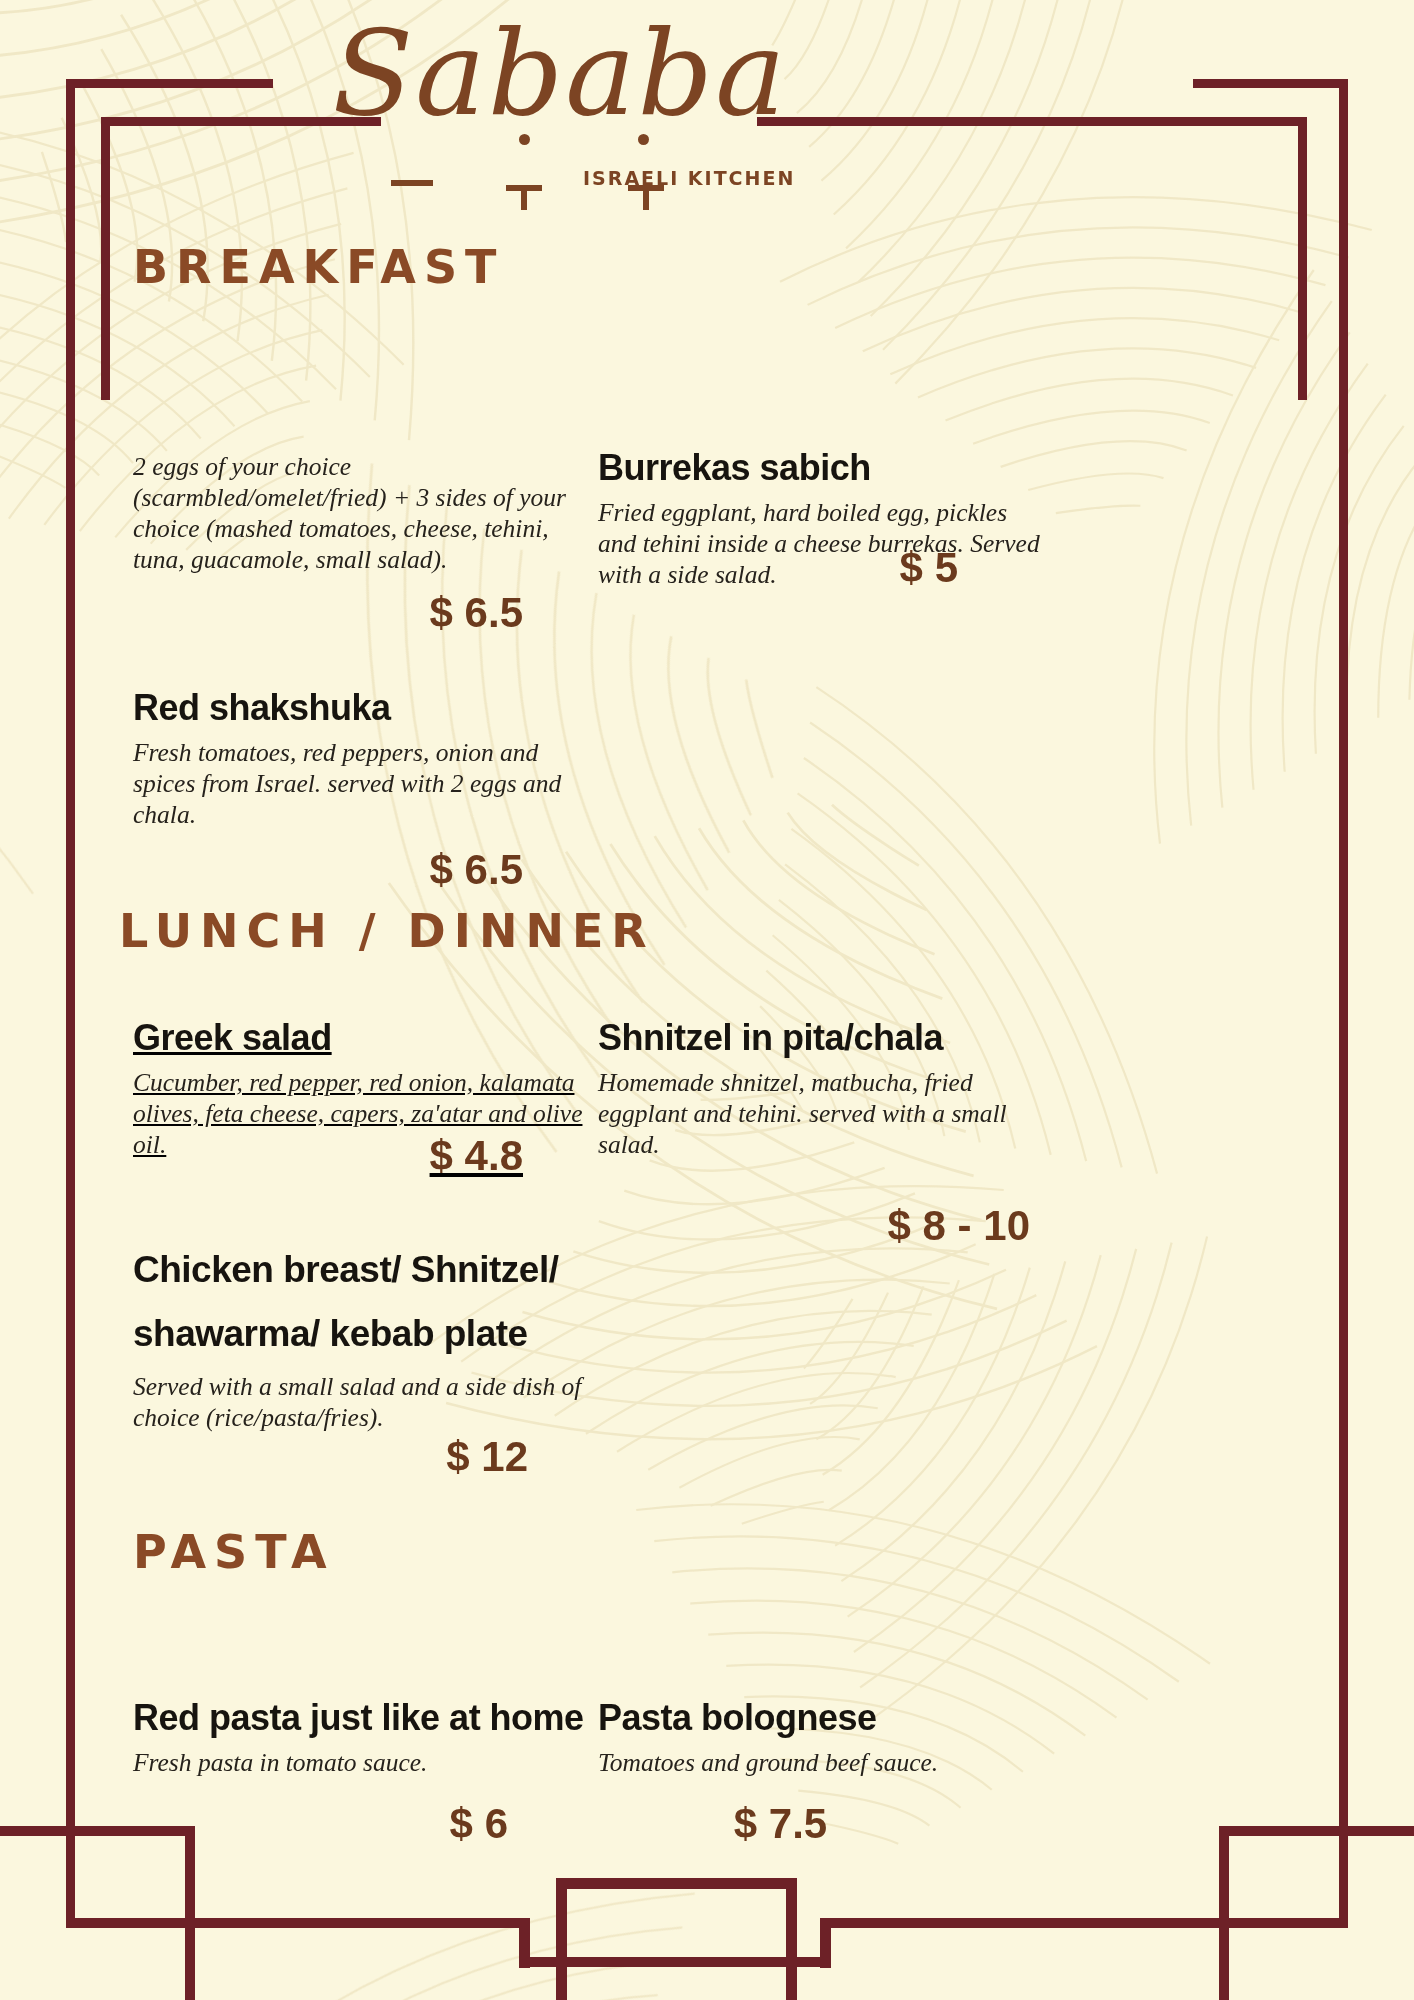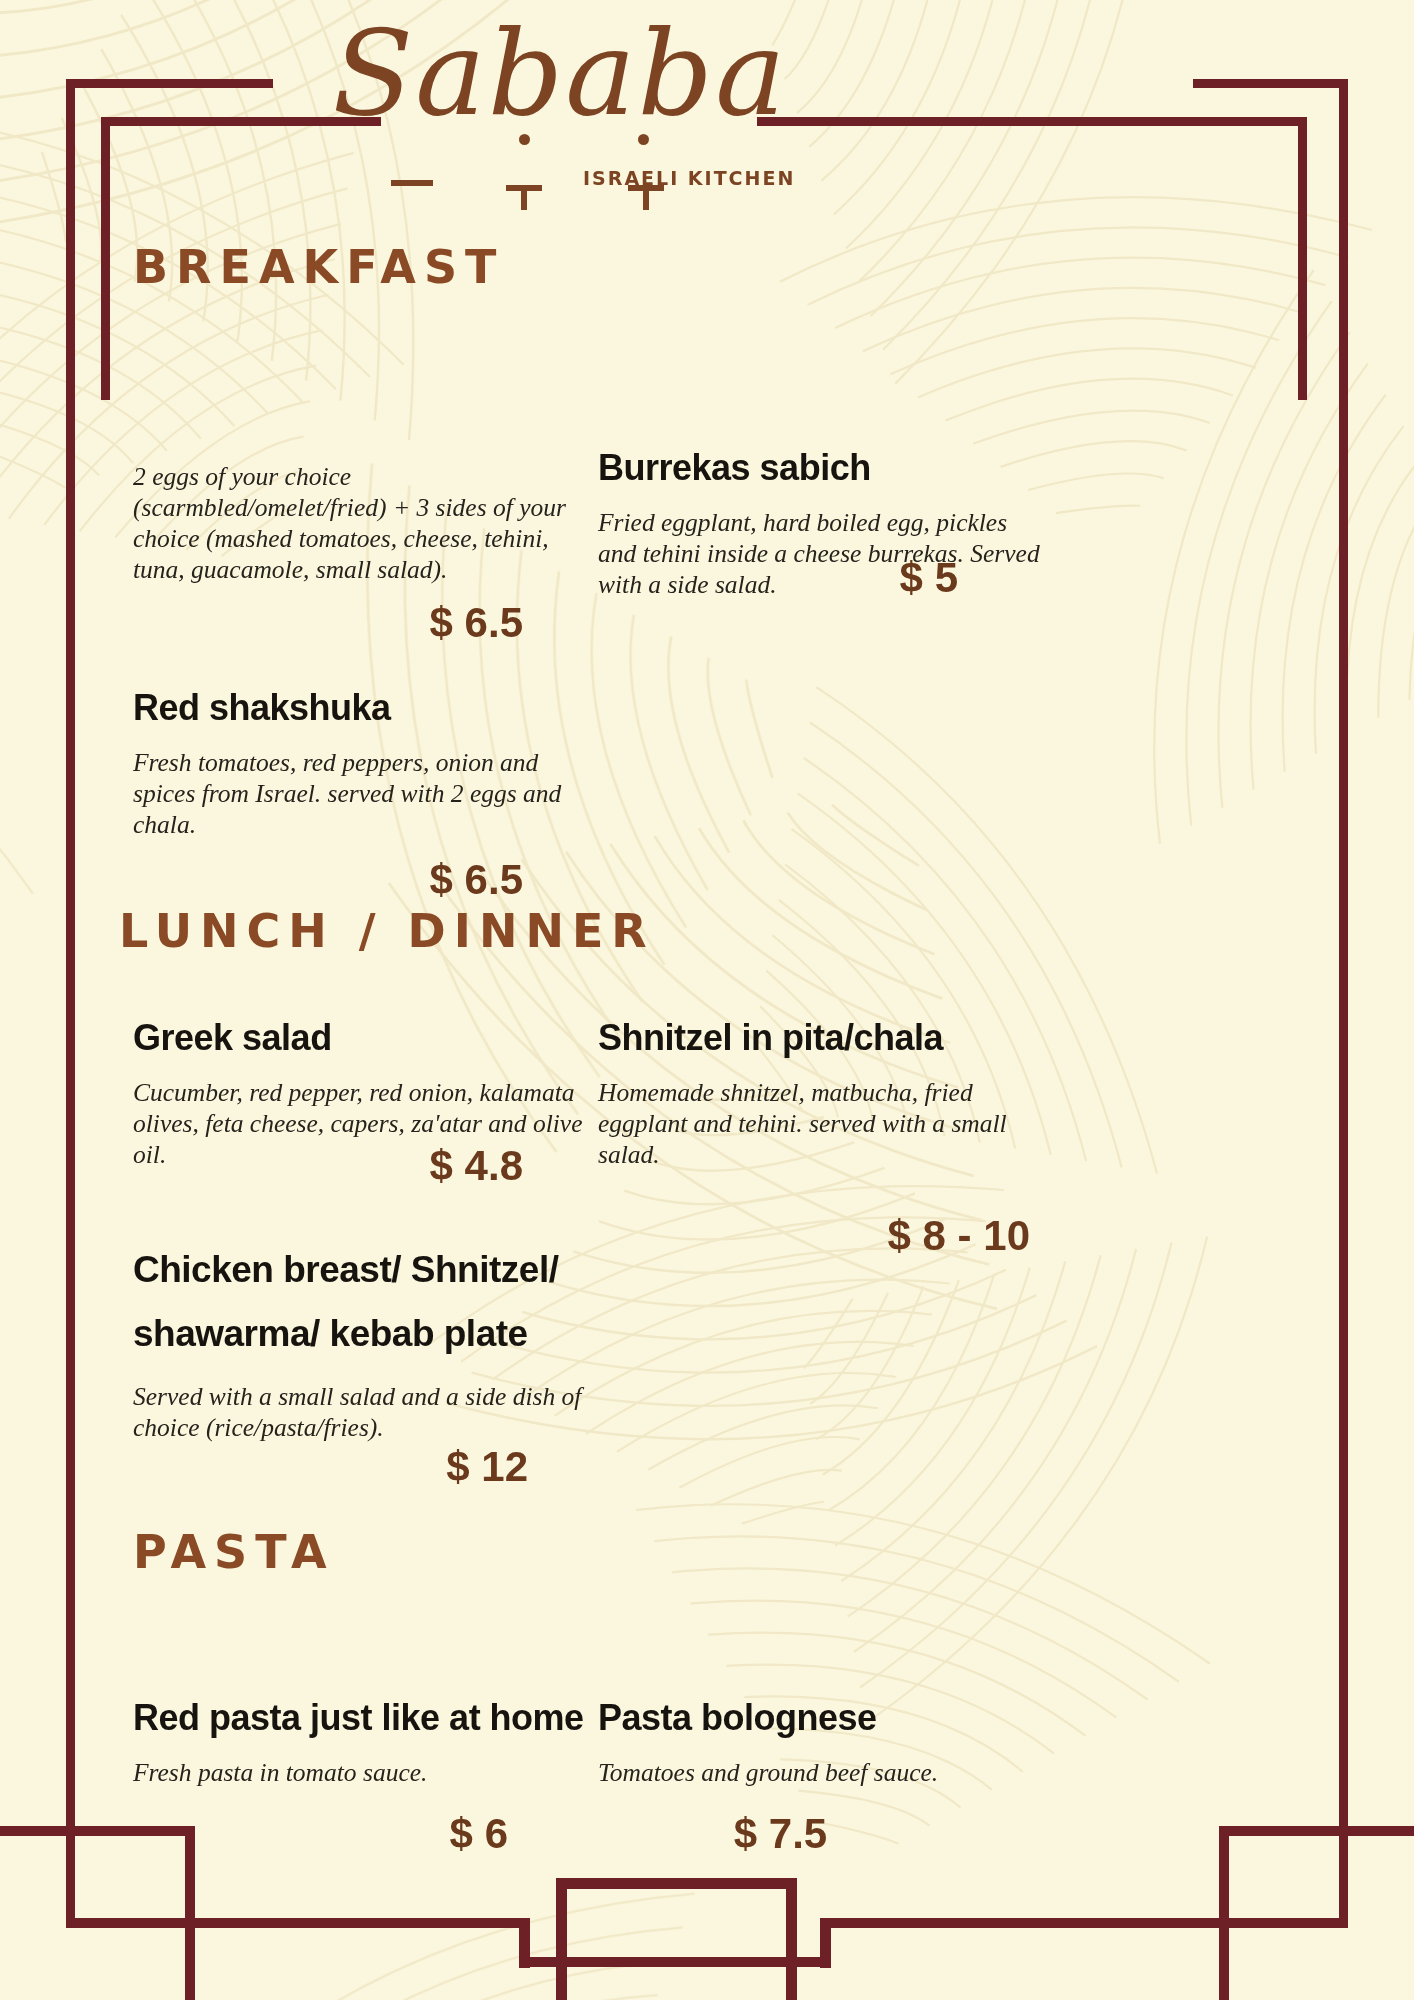--- a/index.html
+++ b/index.html
@@ -41,21 +41,21 @@
   }
   
   .item{position:absolute;}
   .item-name{
     font-family:"Liberation Sans", sans-serif;
     font-weight:bold;font-size:36px;line-height:1.28;
     color:#17140f;letter-spacing:-0.5px;
     white-space:pre-line;
   }
   .item-desc{
-    margin-top:16px;
+    margin-top:6px;
     font-family:"Liberation Serif", serif;
     font-style:italic;font-size:25.5px;line-height:1.22;
     color:#26221c;
   }
   .item-price{
     font-family:"Liberation Sans", sans-serif;
     font-weight:bold;font-size:42px;
     color:#6b3a1d;
     text-align:right;
   }
@@ -146,21 +146,21 @@
 </div>
 
 <div class="item" style="left:133px;top:685px;width:450px;">
   <div class="item-name">Red shakshuka</div>
   <div class="item-desc">Fresh tomatoes, red peppers, onion and spices from Israel. served with 2 eggs and chala.</div>
   <div class="item-price" style="margin-top:16px;padding-right:60px;">$ 6.5</div>
 </div>
 
 <div class="section-heading" style="left:119px;top:880px;margin-top:24px;">LUNCH / DINNER</div>
 
-<div class="item" style="left:133px;top:1015px;width:450px;">
+<div class="item" style="left:133px;top:1015px;width:450px;text-decoration:underline;">
   <div class="item-name">Greek salad</div>
   <div class="item-desc">Cucumber, red pepper, red onion, kalamata olives, feta cheese, capers, za'atar and olive oil.</div>
   <div class="item-price" style="margin-top:-28px;padding-right:60px;">$ 4.8</div>
 </div>
 
 <div class="item" style="left:598px;top:1015px;width:460px;">
   <div class="item-name">Shnitzel in pita/chala</div>
   <div class="item-desc">Homemade shnitzel, matbucha, fried eggplant and tehini. served with a small salad.</div>
   <div class="item-price" style="margin-top:42px;padding-right:28px;">$ 8 - 10</div>
 </div>

